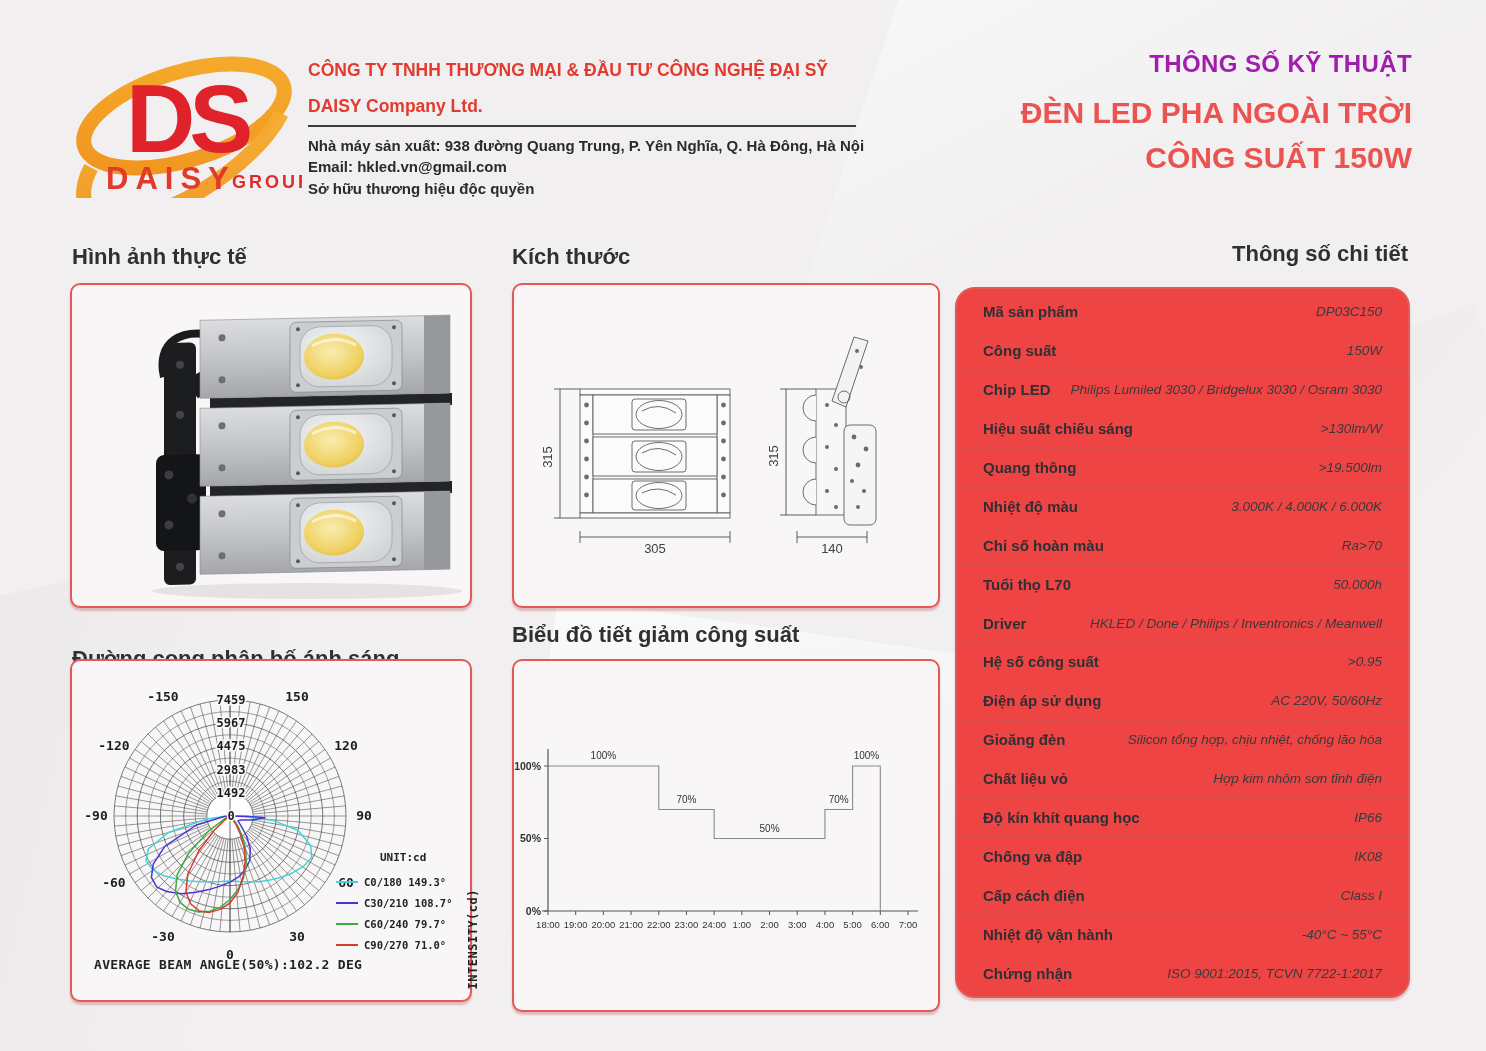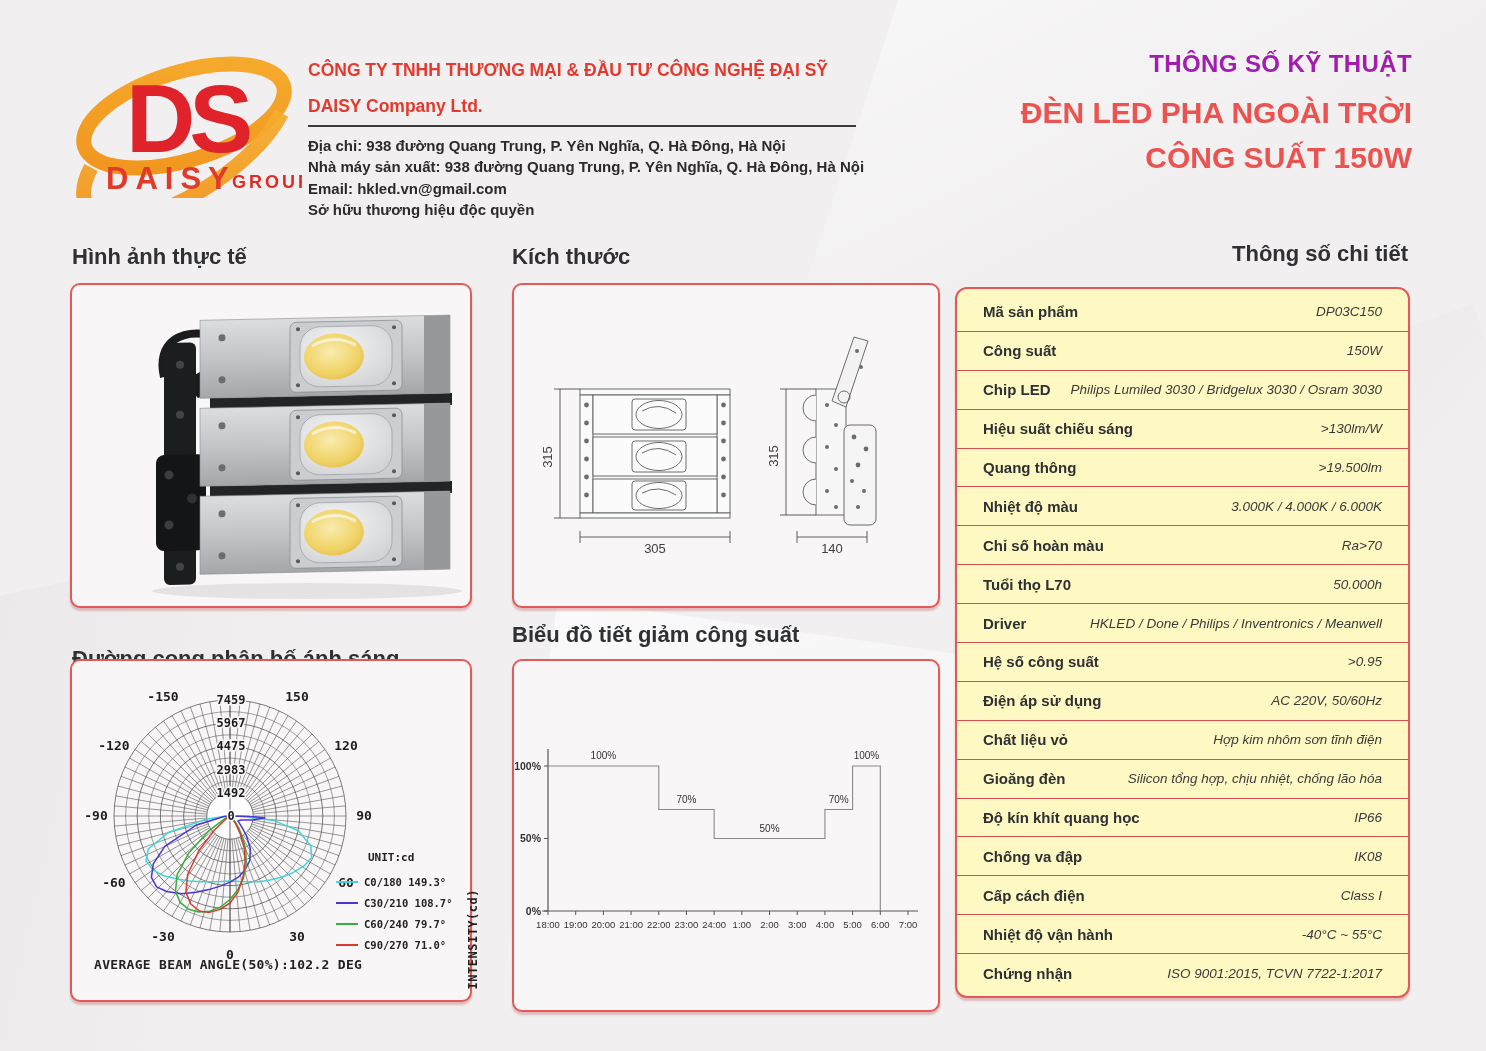--- a/index.html
+++ b/index.html
@@ -27,33 +27,33 @@
 
   
   .panel{position:absolute;background:#f8f6f7;border:2px solid #e25a58;border-radius:10px;
          box-shadow:0 3px 2px rgba(196,90,88,.35);}
   .panel-photo{left:70px;top:283px;width:398px;height:321px;}
   .panel-dims{left:512px;top:283px;width:424px;height:321px;}
   .panel-polar{left:70px;top:659px;width:398px;height:339px;}
   .panel-step{left:512px;top:659px;width:424px;height:349px;}
 
   
-  .spec-table{position:absolute;left:955px;top:287px;width:451px;height:699px;background:#fef9c3;
-              border:2px solid #e25a58;border-radius:12px;box-shadow:0 3px 2px rgba(196,90,88,.35);
+  .spec-table{position:absolute;left:955px;top:287px;width:451px;height:699px;background:#ef4444;
+              border:2px solid #e25a58;border-radius:20px;box-shadow:0 3px 2px rgba(196,90,88,.35);
               display:flex;flex-direction:column;padding:4px 0;}
   .spec-row{flex:1;display:flex;align-items:center;justify-content:space-between;
             padding:0 26px;border-bottom:1px solid #d94f4d;}
   .spec-row:last-child{border-bottom:none;}
   .spec-label{font-weight:bold;font-size:15px;color:#2f3033;white-space:nowrap;}
   .spec-value{font-style:italic;font-size:13.5px;color:#3a3a3a;white-space:nowrap;}
   .polar-legend{position:absolute;left:264px;top:190px;font-family:"DejaVu Sans Mono",monospace;
                 font-size:10.5px;font-weight:bold;color:#222;}
   .legend-row{display:flex;align-items:center;height:21px;text-align:right;}
   .legend-swatch{width:22px;height:2px;margin-right:6px;}
-  .legend-unit{margin-left:32px;height:20px;font-size:11px;}
+  .legend-unit{margin-left:44px;height:20px;font-size:11px;}
   .polar-footer{position:absolute;left:22px;top:296px;font-family:"DejaVu Sans Mono",monospace;
                 font-size:13px;font-weight:bold;color:#222;letter-spacing:.3px;}
   .intensity-label{position:absolute;right:4px;top:228px;transform:rotate(-90deg);
                    transform-origin:right top;font-family:"DejaVu Sans Mono",monospace;
                    font-size:12px;font-weight:bold;color:#222;letter-spacing:.5px;white-space:nowrap;}
 </style>
 </head>
 <body>
 
 <div class="page">
@@ -76,21 +76,20 @@
     <path d="M14,92 A104,44 -17 0 0 212,96" fill="none" stroke="url(#swoosh)" stroke-width="15" transform="rotate(-17 118 70)" opacity="0.95"></path>
     <text x="40" y="143" font-family="Liberation Sans, sans-serif" font-weight="bold" font-size="31" letter-spacing="7" fill="#e13a2a">DAISY</text>
     <text x="166" y="142" font-family="Liberation Sans, sans-serif" font-weight="bold" font-size="18" letter-spacing="3" fill="#df2b28">GROUP</text>
   </svg>
 
   <div class="company">
     <div class="company-name">CÔNG TY TNHH THƯƠNG MẠI &amp; ĐẦU TƯ CÔNG NGHỆ ĐẠI SỸ</div>
     <div class="company-name">DAISY Company Ltd.</div>
     <div class="company-divider"></div>
     <div id="company-info-lines">
-        <div class="info-line">Địa chỉ: 938 đường Quang Trung, P. Yên Nghĩa, Q. Hà Đông, Hà Nội</div>
         <div class="info-line">Nhà máy sản xuất: 938 đường Quang Trung, P. Yên Nghĩa, Q. Hà Đông, Hà Nội</div>
         <div class="info-line">Email: hkled.vn@gmail.com</div>
         <div class="info-line">Sở hữu thương hiệu độc quyền</div>
       </div>
   </div>
 
   <div class="right-head">
     <div class="rh-small">THÔNG SỐ KỸ THUẬT</div>
     <div class="rh-big">
       <div>ĐÈN LED PHA NGOÀI TRỜI</div>
@@ -482,28 +481,28 @@
       </div>
       <div class="spec-row">
         <span class="spec-label">Hệ số công suất</span>
         <span class="spec-value">&gt;0.95</span>
       </div>
       <div class="spec-row">
         <span class="spec-label">Điện áp sử dụng</span>
         <span class="spec-value">AC 220V, 50/60Hz</span>
       </div>
       <div class="spec-row">
+        <span class="spec-label">Gioăng đèn</span>
+        <span class="spec-value">Silicon tổng hợp, chịu nhiệt, chống lão hóa</span>
+      </div>
+      <div class="spec-row">
         <span class="spec-label">Chất liệu vỏ</span>
         <span class="spec-value">Hợp kim nhôm sơn tĩnh điện</span>
       </div>
       <div class="spec-row">
-        <span class="spec-label">Gioăng đèn</span>
-        <span class="spec-value">Silicon tổng hợp, chịu nhiệt, chống lão hóa</span>
-      </div>
-      <div class="spec-row">
         <span class="spec-label">Độ kín khít quang học</span>
         <span class="spec-value">IP66</span>
       </div>
       <div class="spec-row">
         <span class="spec-label">Chống va đập</span>
         <span class="spec-value">IK08</span>
       </div>
       <div class="spec-row">
         <span class="spec-label">Cấp cách điện</span>
         <span class="spec-value">Class I</span>

